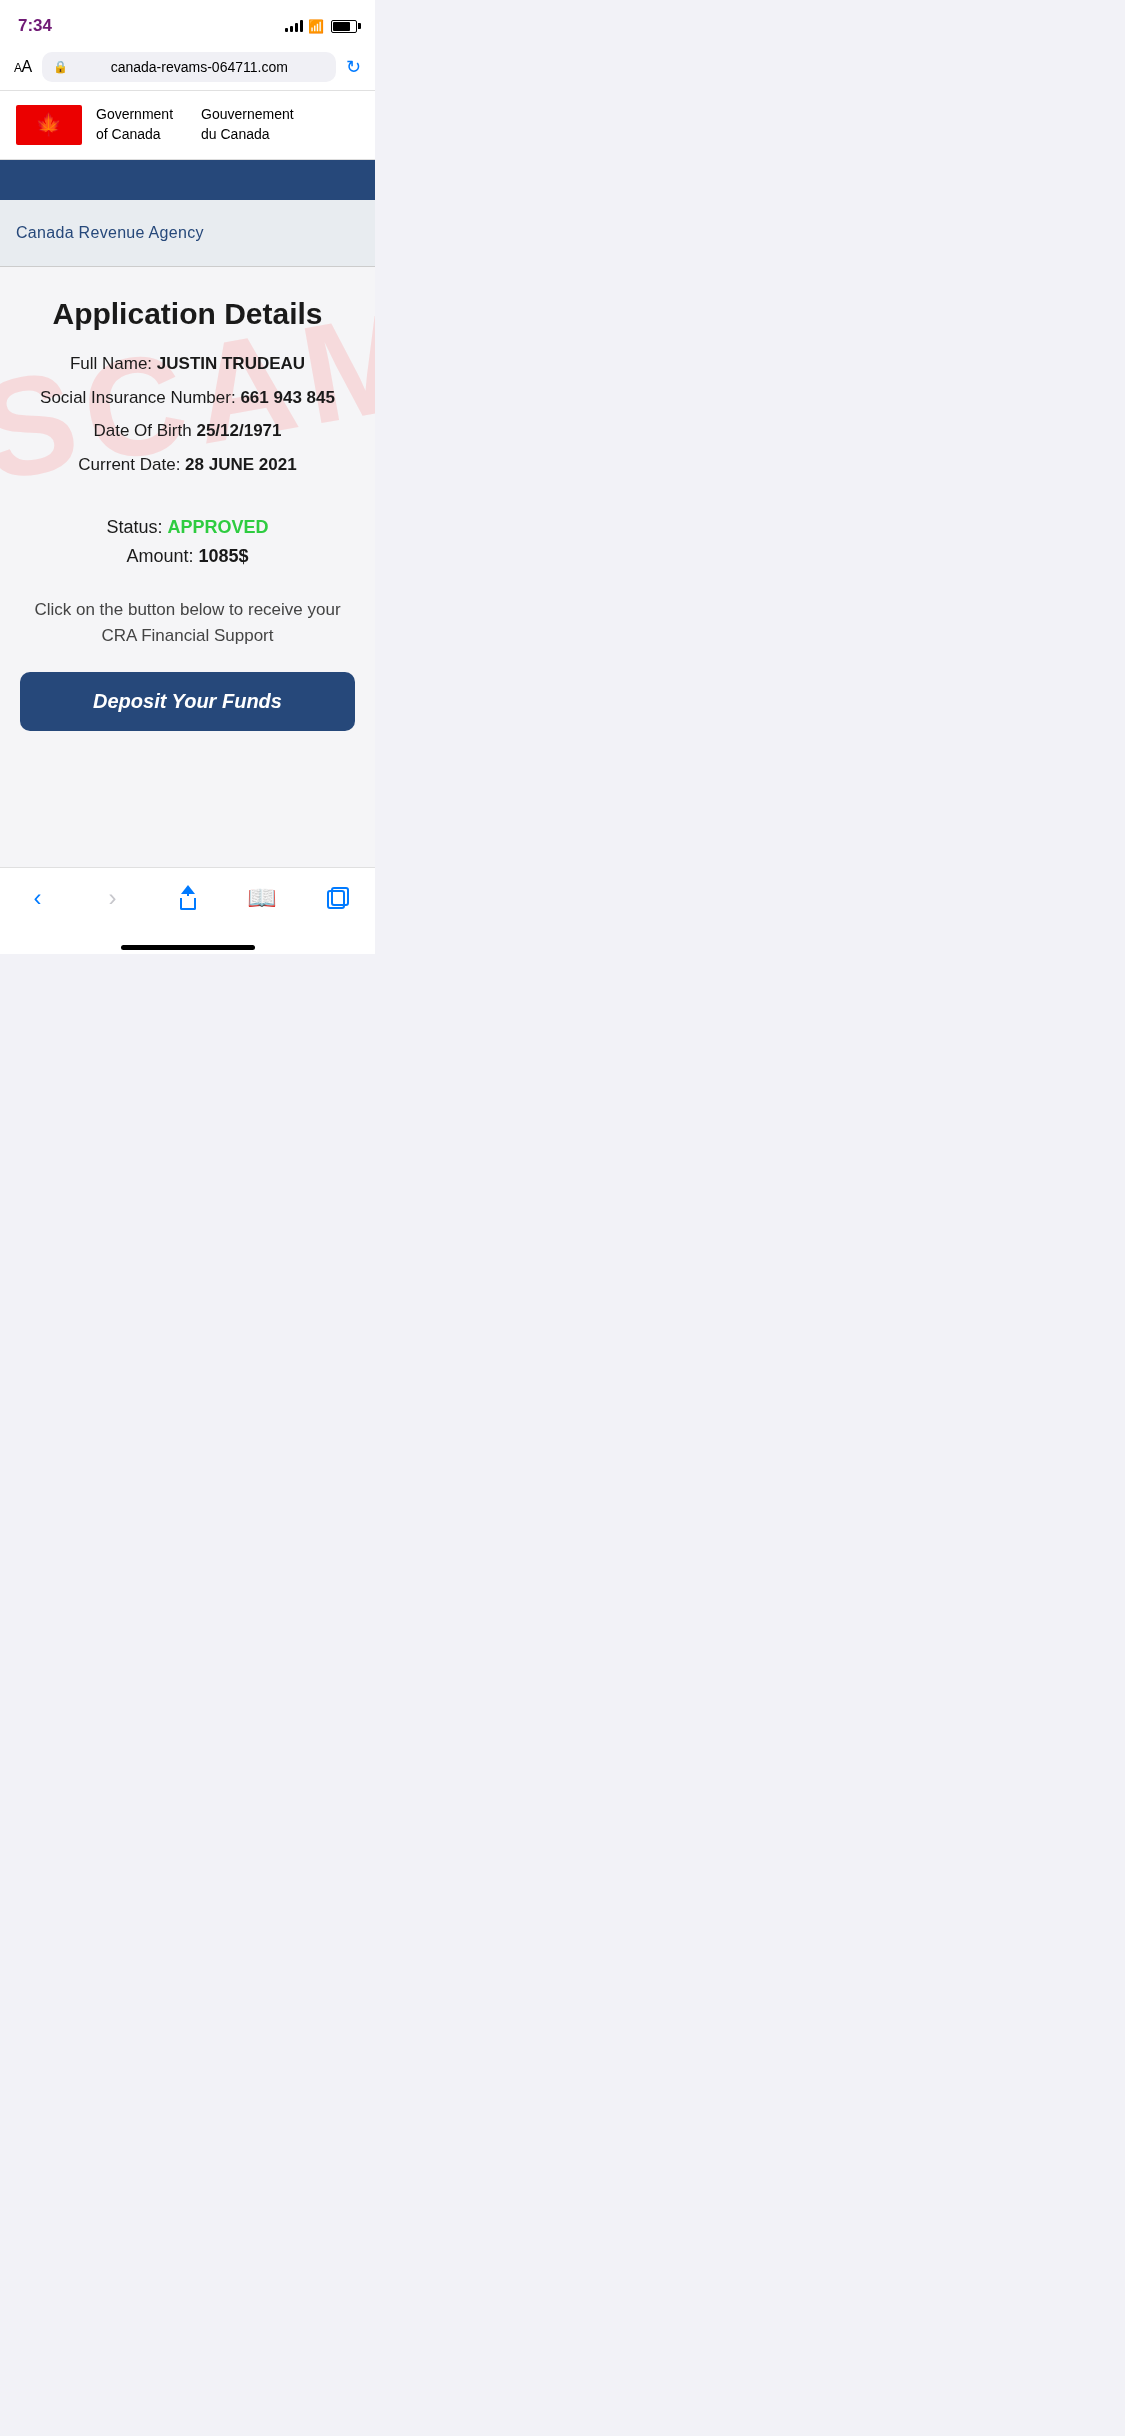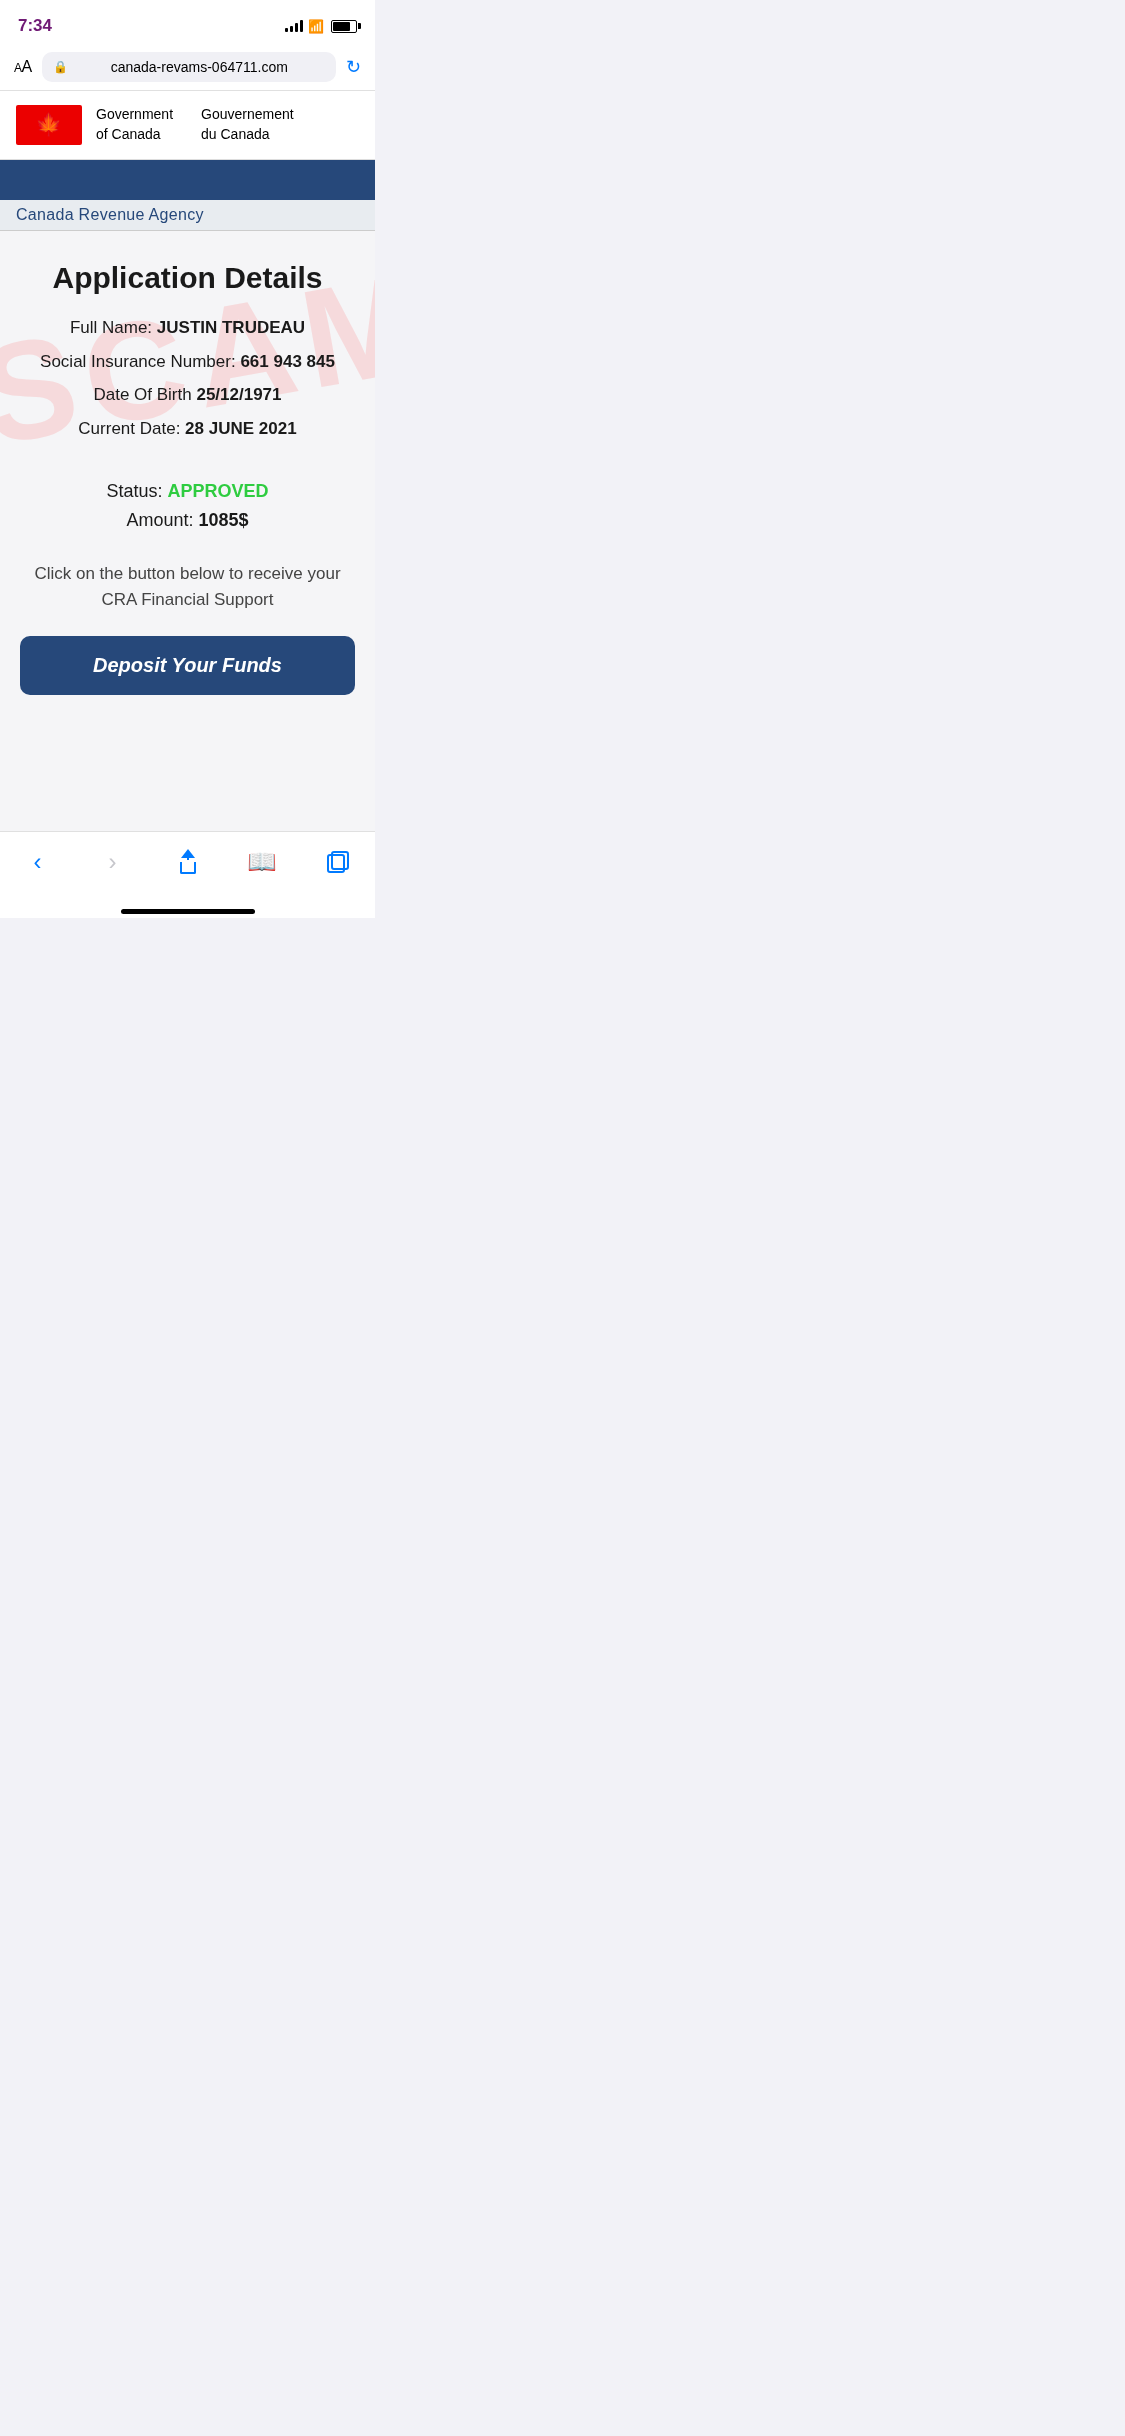--- a/index.html
+++ b/index.html
@@ -184,21 +184,21 @@
     
     .blue-banner {
       background: #26487a;
       height: 40px;
       width: 100%;
     }
 
     
     .cra-label {
       background: #e8ecf0;
-      padding: 6px 16px;
+      padding: 24px 16px;
       border-bottom: 1px solid #ccc;
     }
     .cra-label-text {
       color: #26487a;
       font-size: 16px;
       font-weight: 500;
       letter-spacing: 0.3px;
     }
 
     

